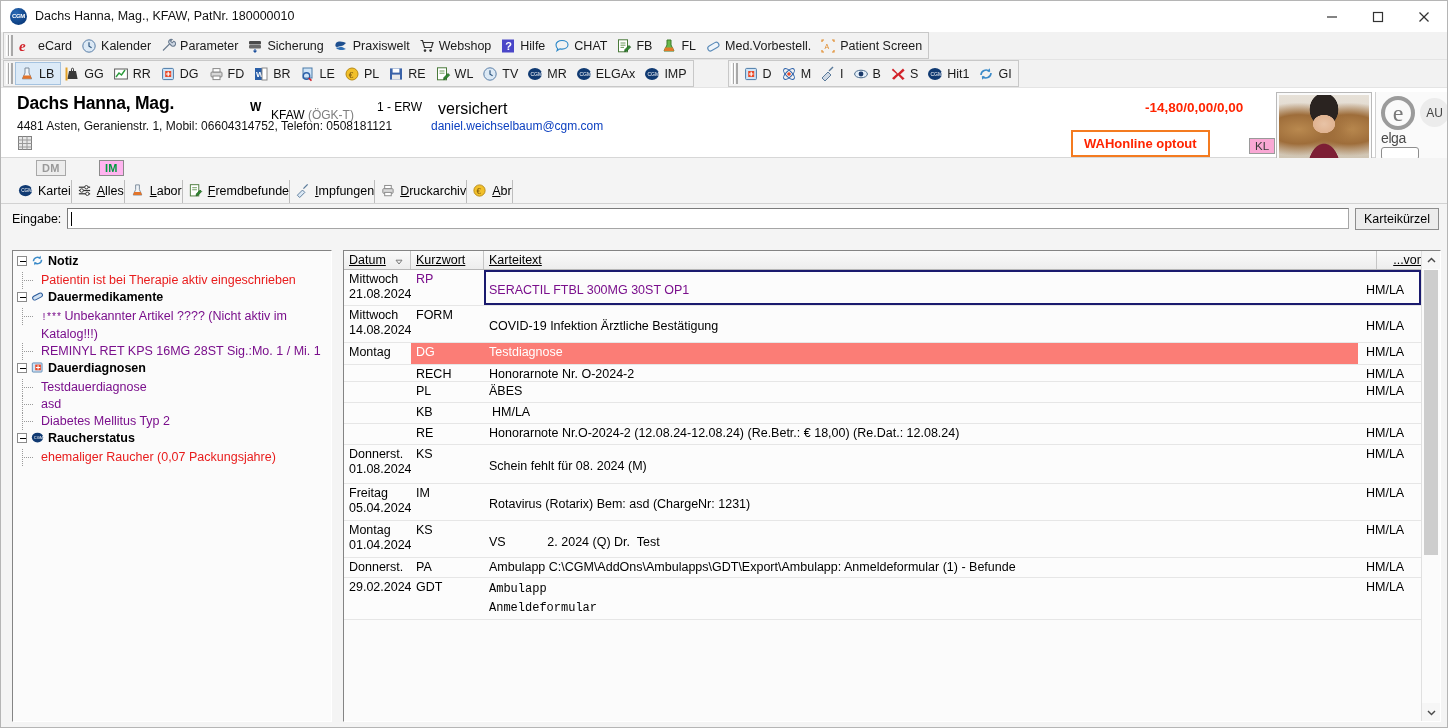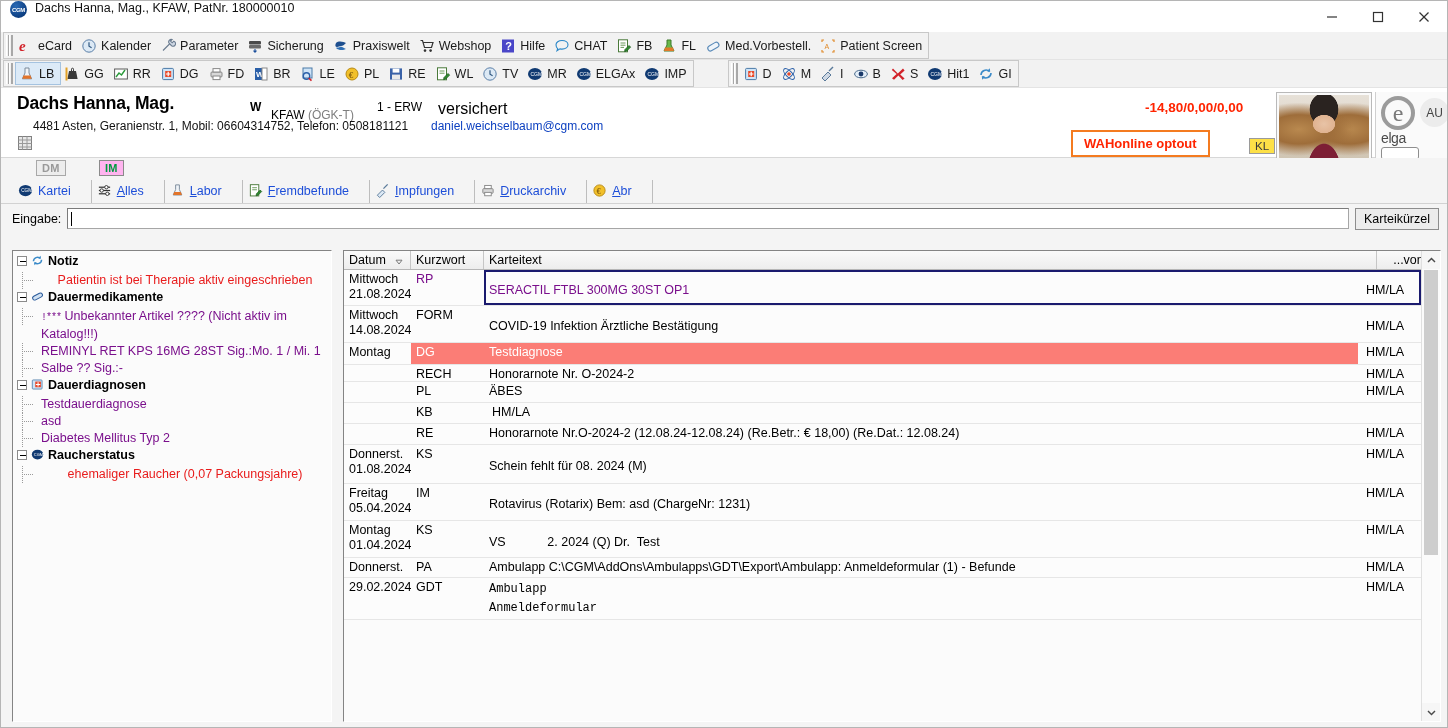--- a/index.html
+++ b/index.html
@@ -17,21 +17,21 @@
     width: 1448px; height: 728px;
     background: #f4f4f4;
     border: 1px solid #b5b5b5;
     overflow: hidden;
   }
 
   
   .titlebar {
     height: 31px;
     background: #ffffff;
-    display: flex; 
+    display: flex; align-items: center;
     border-bottom: 1px solid #ffffff;
     position: relative;
   }
   .title-icon {
     width: 17px; height: 17px; margin-left: 9px; margin-right: 8px;
     border-radius: 50%;
     background: radial-gradient(circle at 35% 30%, #2a6ab5 0%, #0d3f82 70%, #072a5c 100%);
     color: #fff; font-size: 6px; font-weight: bold;
     display: flex; align-items: center; justify-content: center;
     letter-spacing: -0.3px;
@@ -97,38 +97,38 @@
   .ph-name {
     position: absolute; left: 16px; top: 5px;
     font-size: 17.5px; font-weight: bold; color: #000;
     letter-spacing: -0.2px;
   }
   .ph-w { position: absolute; left: 249px; top: 12px; font-size: 12px; font-weight: bold; }
   .ph-kfaw { position: absolute; left: 270px; top: 12px; font-size: 12px; margin-top: 8px; }
   .ph-kfaw .grey { color: #7e7e7e; }
   .ph-erw { position: absolute; left: 376px; top: 12px; font-size: 12px; }
   .ph-vers { position: absolute; left: 437px; top: 12px; font-size: 16px; }
-  .ph-addr { position: absolute; left: 16px; top: 31px; font-size: 12px; color: #111; margin-left: 16px; }
+  .ph-addr { position: absolute; left: 16px; top: 31px; font-size: 12px; color: #111; }
   .ph-mail { position: absolute; left: 430px; top: 31px; font-size: 12px; color: #0b3fc0; }
   .ph-grid-ic { position: absolute; left: 17px; top: 48px; }
   .ph-amount {
     position: absolute; right: 232px; top: 99px; top: 8px;
     font-size: 13.5px; font-weight: bold; color: #ff2400;
     white-space: nowrap;
   }
   .ph-optout {
     position: absolute; left: 1070px; top: 129px;
     border: 2px solid #f47b20; background: #ffffff;
     padding: 4px 11px;
     font-size: 13px; font-weight: bold; color: #ff2400;
   }
   .ph-kl {
     position: absolute; left: 1248px; top: 137px;
     border: 1px solid #9a9a9a;
-    background: #fde047;
+    background: #f9a8d4;
     padding: 1px 5px; font-size: 11.5px; color: #3a3a3a;
   }
   .ph-photo {
     position: absolute; left: 1275px; top: 91px;
     width: 96px; height: 72px;
     border: 1px solid #b9b9b9; background: #fafafa;
     padding: 2px;
   }
   .ph-photo .inner {
     width: 100%; height: 100%;
@@ -180,22 +180,22 @@
 
   
   .tabs-row {
     height: 25px; background: #f4f4f4;
     display: flex; align-items: center;
     padding-left: 11px;
     border-bottom: 1px solid #d2d2d2;
   }
   .tab {
     display: flex; align-items: center; gap: 4px;
-    height: 23px; padding: 0 20px 0 5px;
-    font-size: 12.5px; color: #1d4ed8;
+    height: 23px; padding: 0 0 0 5px;
+    font-size: 12.5px; color: #000000;
     border-right: 1px solid #bdbdbd;
     white-space: nowrap; cursor: default;
   }
   .tab:first-child { border-left: 1px solid transparent; }
   .tab u { text-decoration: underline; }
 
   
   .eingabe-row {
     height: 29px; background: #f4f4f4;
     display: flex; align-items: center; padding: 0 8px 0 11px;
@@ -236,21 +236,21 @@
   .tree-inner { padding: 2px 2px 2px 3px; }
   .splitter {
     width: 11px; height: 472px;
     background: #f4f4f4;
   }
   .grid-panel {
     flex: 1; height: 472px;
     border-top: 1px solid #848484; border-left: 1px solid #848484;
     border-right: 1px solid #fff; border-bottom: 1px solid #fff;
     background: #fbfbfb;
-    position: relative; overflow: hidden;
+    position: relative; overflow: hidden; text-decoration: underline;
   }
 
   
   .tnode { display: flex; align-items: flex-start; font-size: 12.5px; line-height: 17px; }
   .tnode .exp {
     width: 10px; height: 10px; margin: 3px 3px 0 1px;
     border: 1px solid #8b8b8b; background: #fff;
     position: relative; flex: none;
   }
   .tnode .exp::before {
@@ -269,21 +269,21 @@
   }
   .tleaf .guide::before {
     content:''; position:absolute; left:0; top:0; bottom:0; width:1px;
     background: repeating-linear-gradient(to bottom, #9a9a9a 0 1px, transparent 1px 2px);
   }
   .tleaf .guide::after {
     content:''; position:absolute; left:0; top:8px; width:11px; height:1px;
     background: repeating-linear-gradient(to right, #9a9a9a 0 1px, transparent 1px 2px);
   }
   .tleaf .txt { flex: 1; }
-  .tleaf.red .txt { color: #e81c1c; text-align: center; }
+  .tleaf.red .txt { color: #e81c1c; }
   .tleaf.purple .txt { color: #7a0f8c; }
   .pill-pre { font-family: "Liberation Mono", monospace; font-size: 10px; letter-spacing: -1px; }
 
   
   .gheader {
     display: flex; height: 19px;
     background: #f1f1f1;
     border-bottom: 1px solid #b6b6b6;
     font-size: 12.5px;
   }
@@ -890,24 +890,20 @@
           <span class="tlabel">Dauermedikamente</span>
         </div>
         <div class="tleaf purple">
           <span class="guide"></span>
           <span class="txt"><span class="pill-pre">!***</span> <span>Unbekannter Artikel ???? (Nicht aktiv im Katalog!!!)</span></span>
         </div>
         <div class="tleaf purple">
           <span class="guide"></span>
           <span class="txt">REMINYL RET KPS 16MG 28ST Sig.:Mo. 1 / Mi. 1</span>
         </div>
-        <div class="tleaf purple">
-          <span class="guide"></span>
-          <span class="txt">Salbe ?? Sig.:-</span>
-        </div>
 
         <div class="tnode">
           <span class="exp"></span>
           <span class="tic"><svg width="13" height="13" viewBox="0 0 16 16">
                 <rect x="1.6" y="2.4" width="12" height="11.2" rx="1" fill="#cfe4f7" stroke="#4a7aa8"></rect>
                 <rect x="5.2" y="4.4" width="7" height="7" fill="#e84a2a"></rect>
                 <path d="M8.7 5.2v5.4M6 7.9h5.4" stroke="#fff" stroke-width="1.3"></path>
               </svg></span>
           <span class="tlabel">Dauerdiagnosen</span>
         </div>

